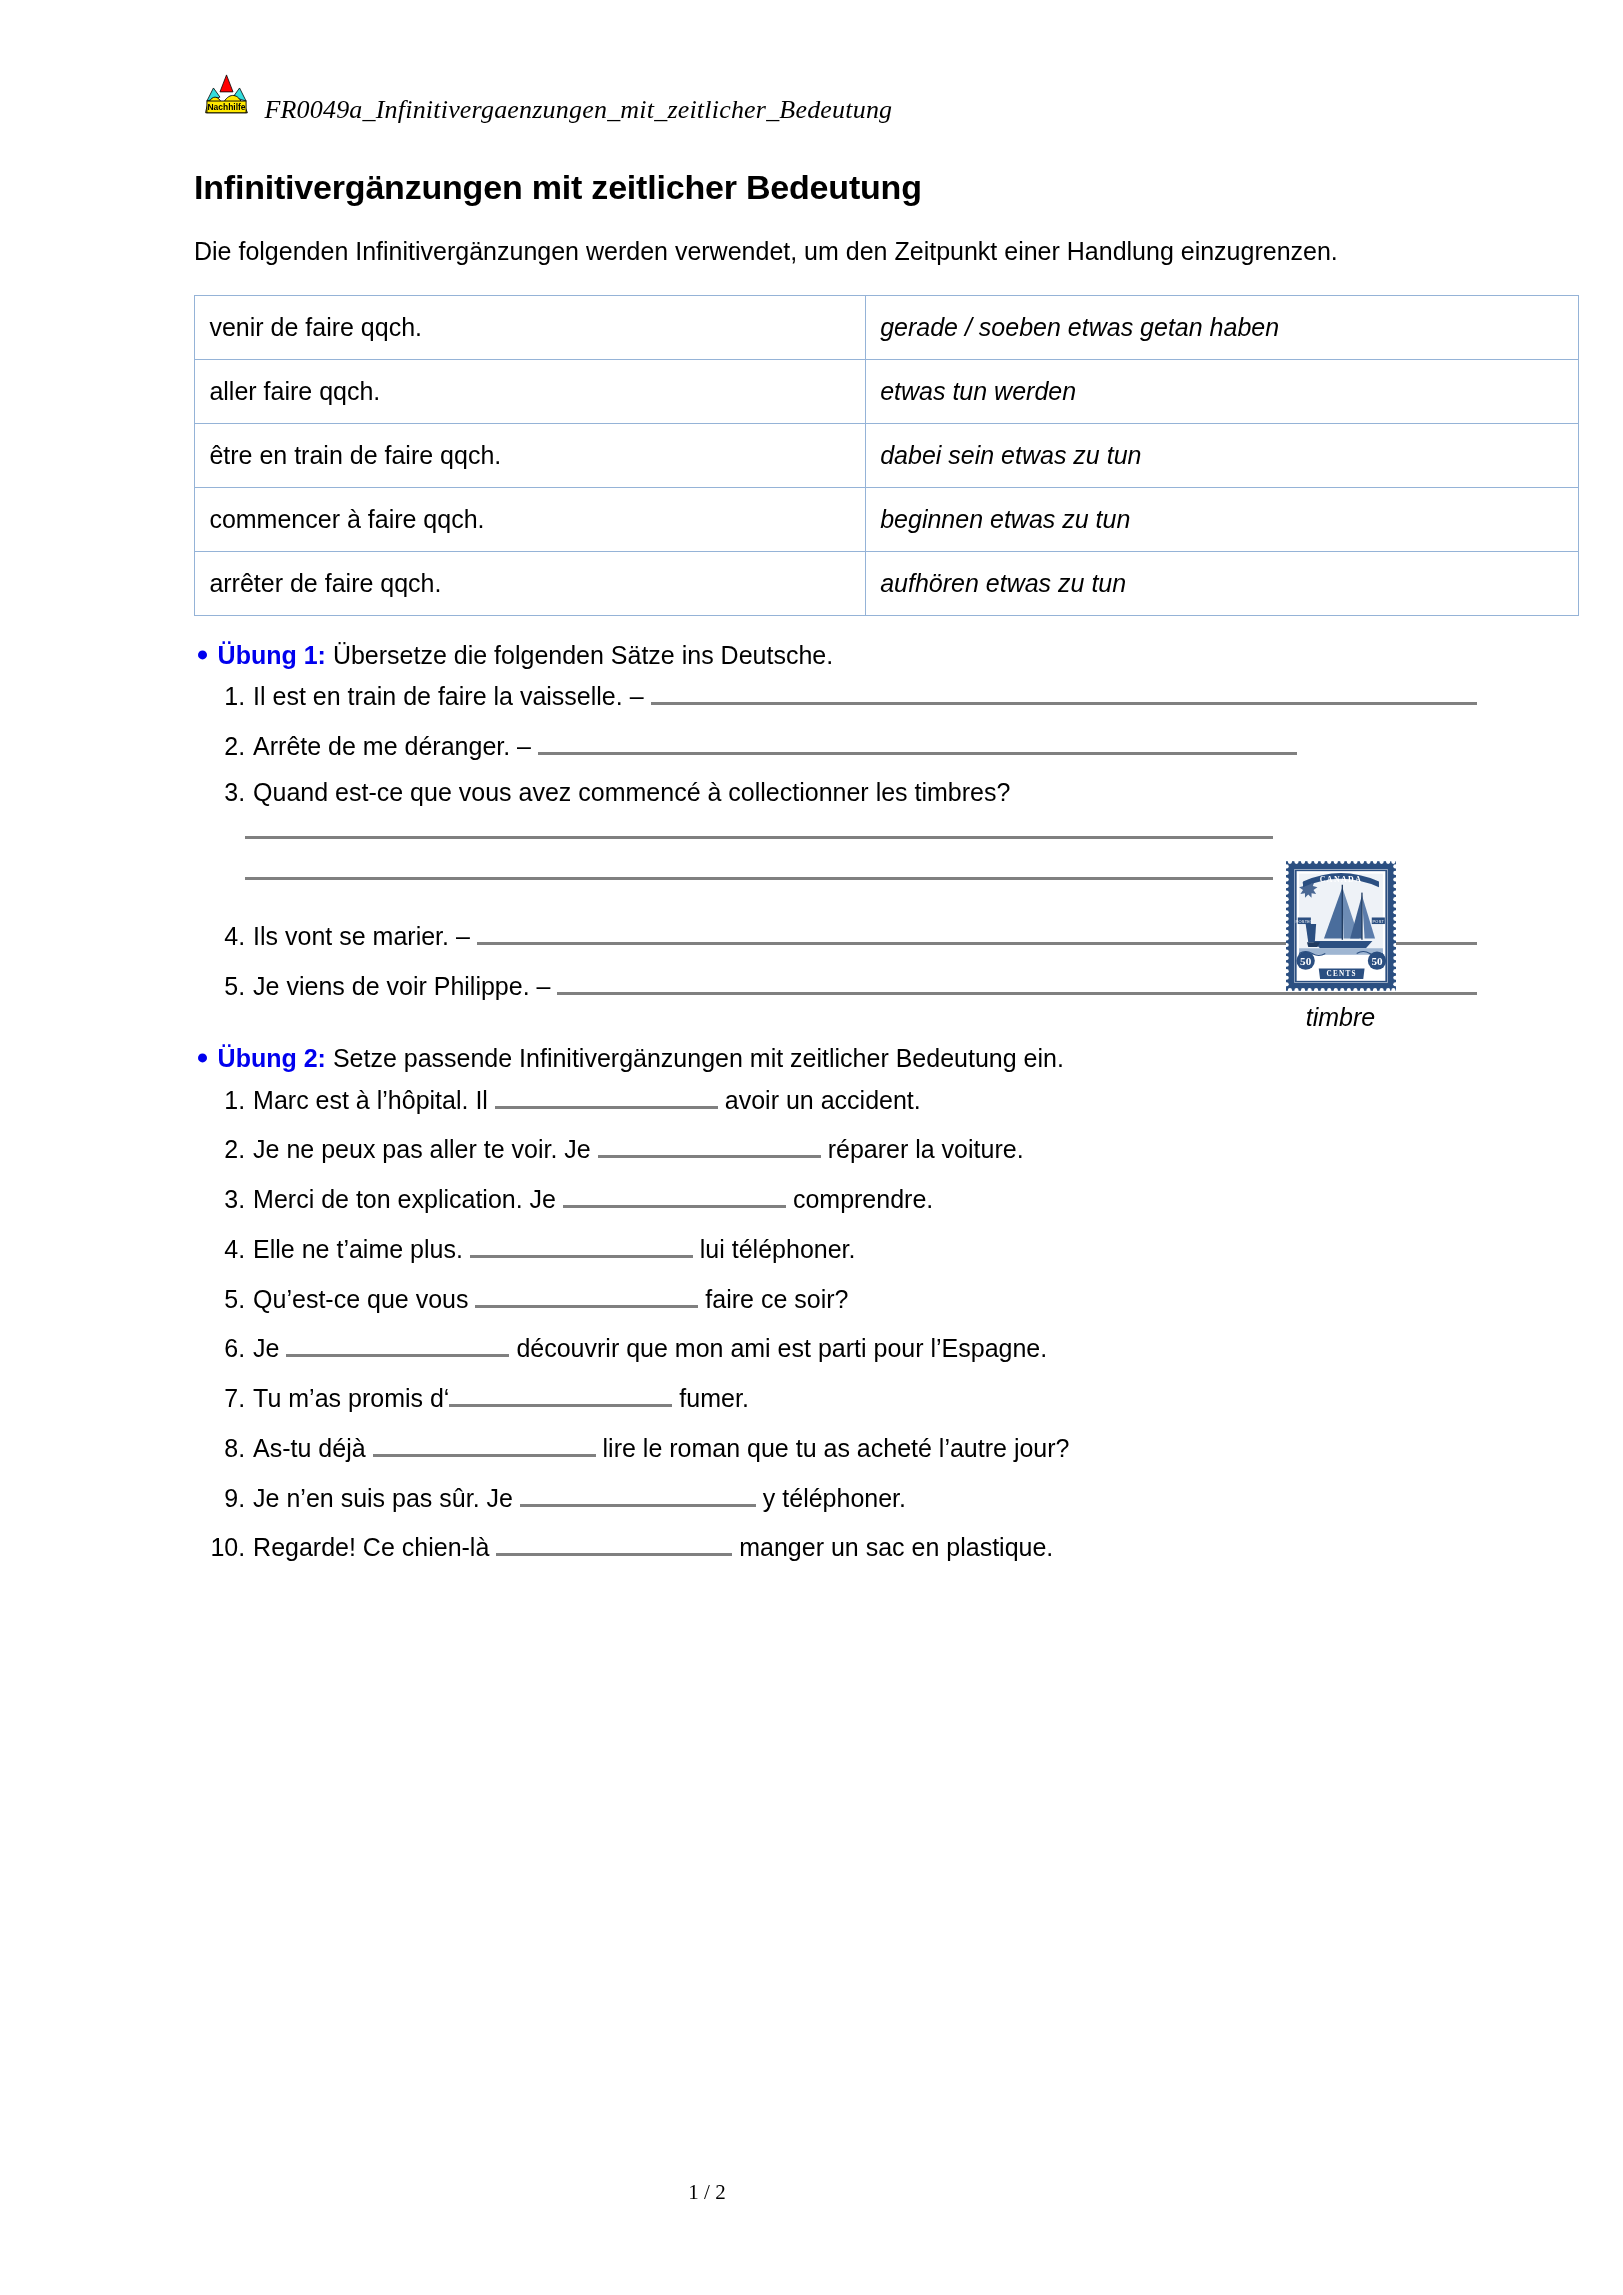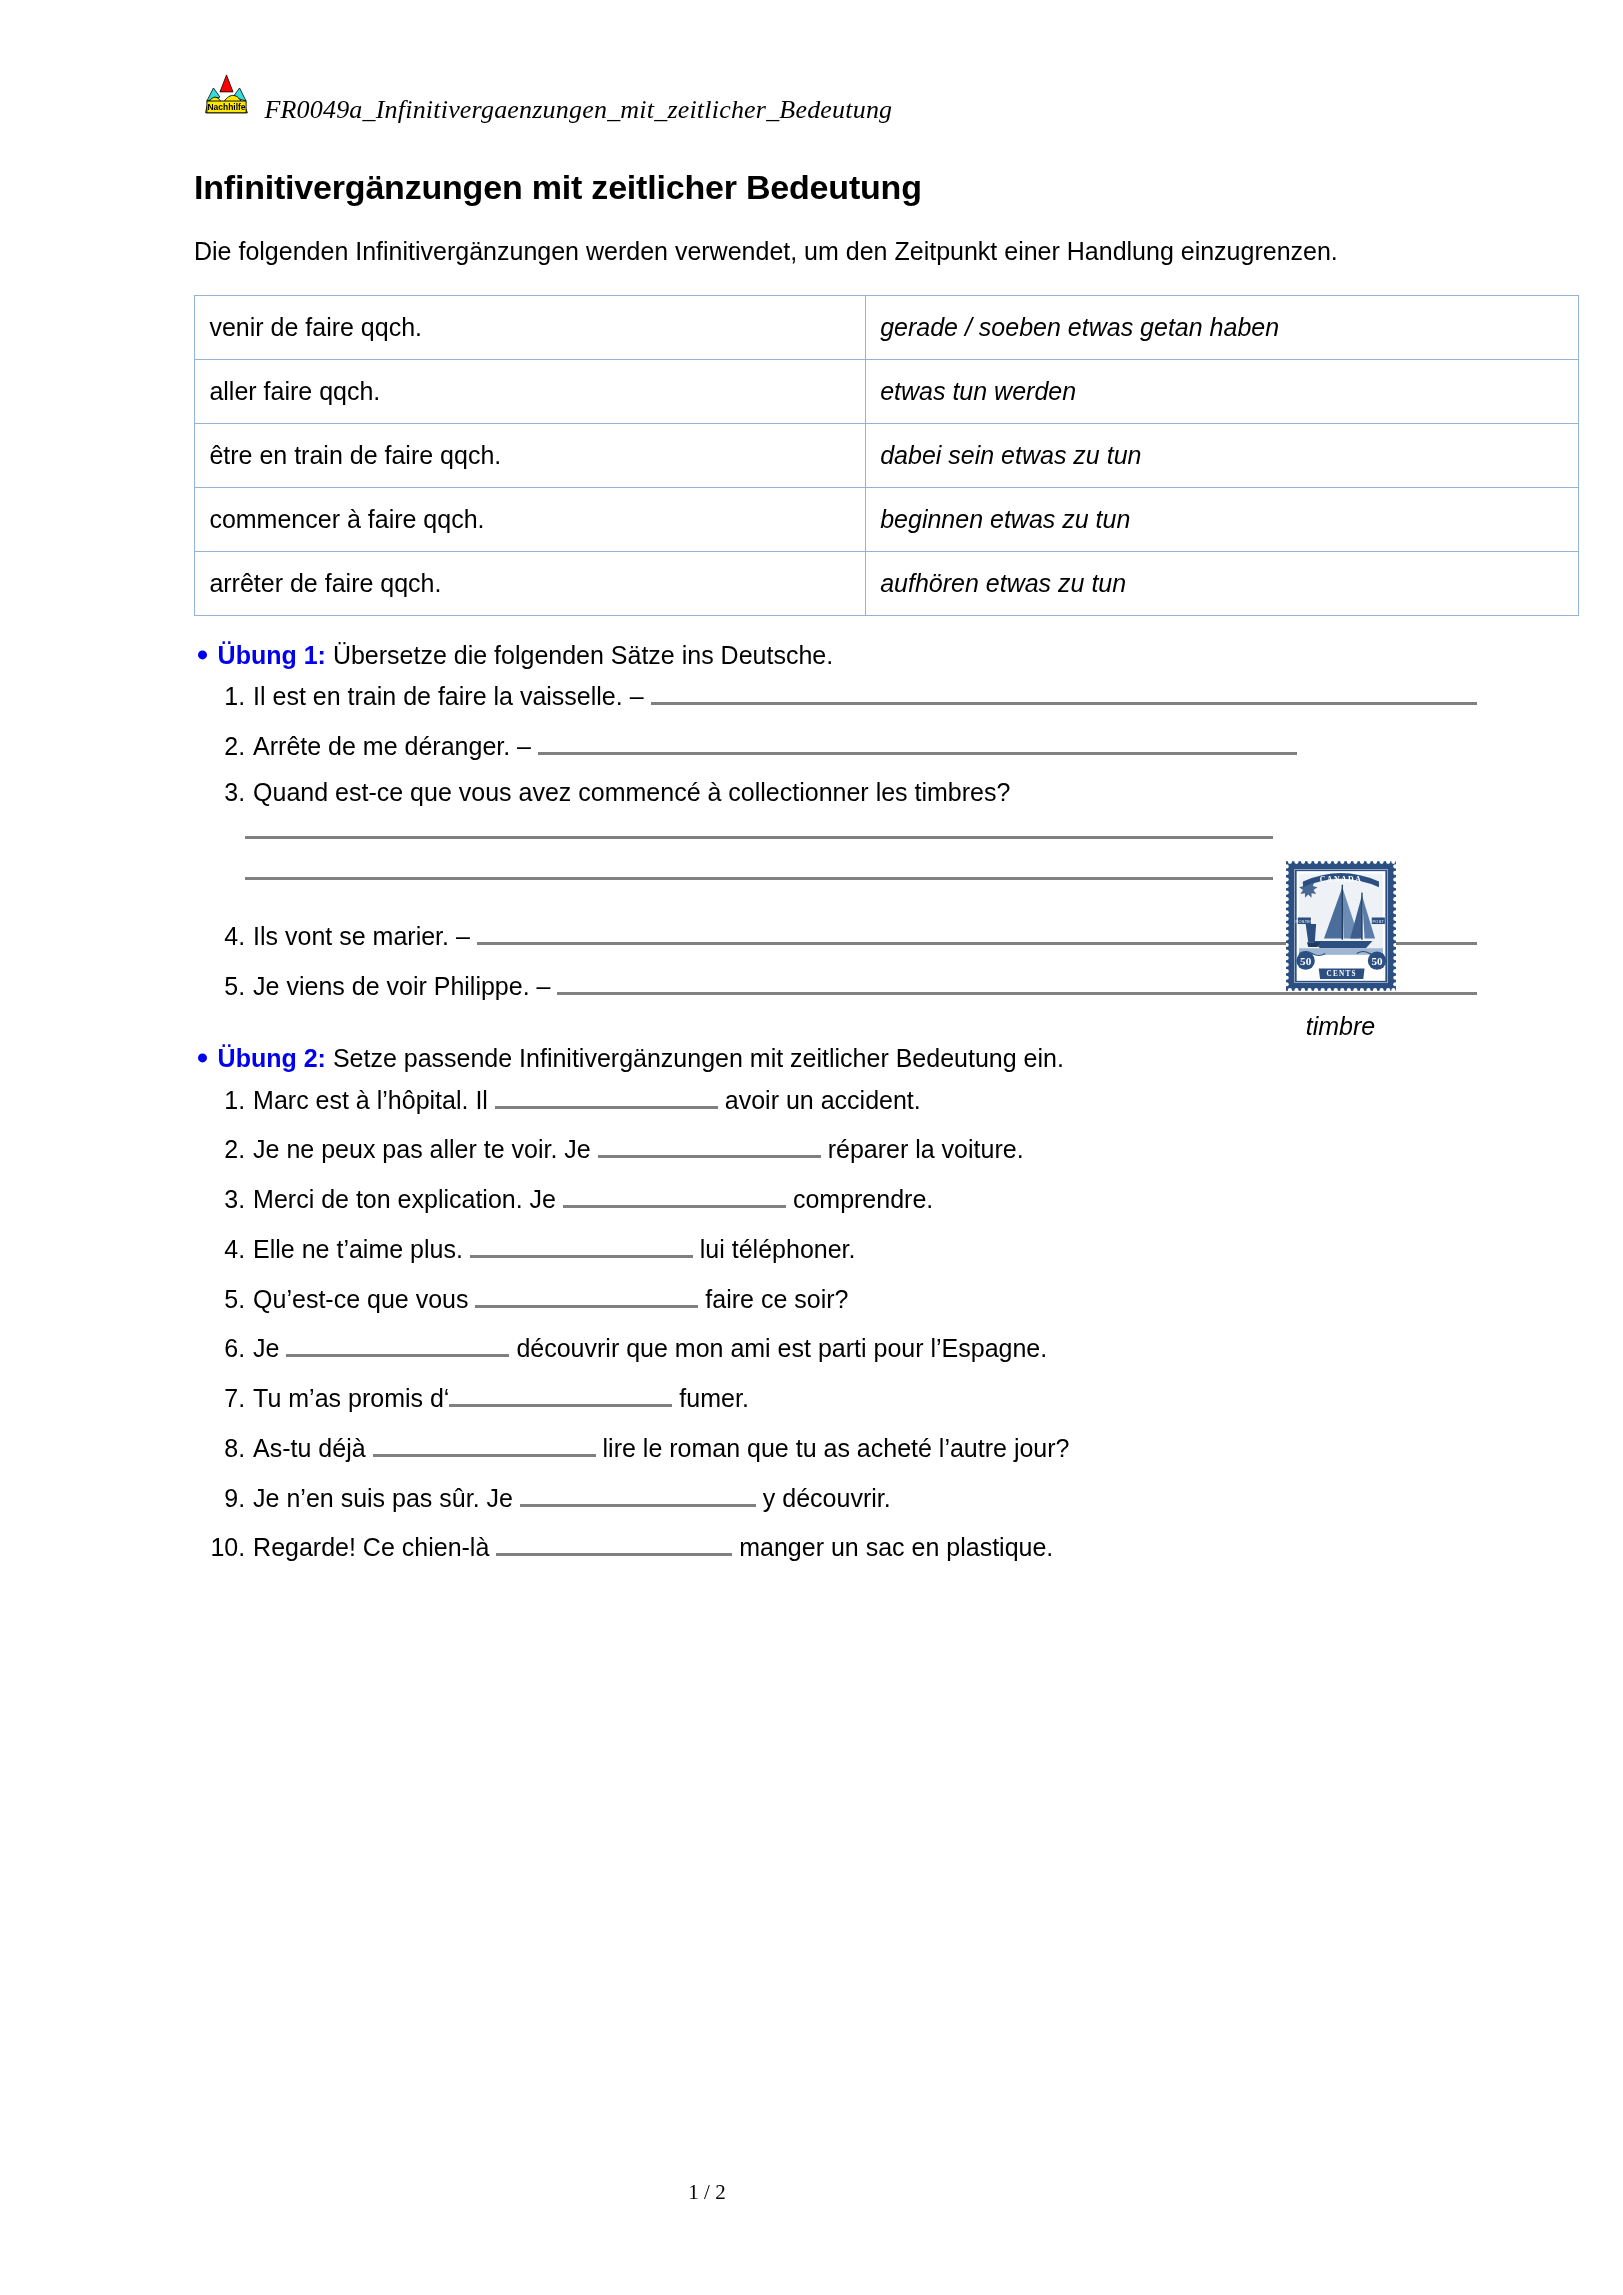--- a/index.html
+++ b/index.html
@@ -156,21 +156,21 @@
     position: absolute;
     left: 1275px;
     top: 861px;
     width: 131px;
     text-align: center;
   }
   .stamp-img { width: 110px; height: 130px; display: block; margin: 0 auto; }
   .stamp-caption {
     font-size: 25px;
     font-style: italic;
-    margin-top: 21px;
+    margin-top: 12px;
     text-align: center;
   }
 
   .spacer-1 { height: 26px; }
 
   
   .footer {
     position: absolute;
     left: 0;
     top: 2180px;
@@ -359,21 +359,21 @@
         <span class="blank w340"></span>
         <span class="seg"> lire le roman que tu as acheté l’autre jour?</span>
       </span>
     </div>
 
     <div class="ex-item">
       <span class="ex-num">9.</span>
       <span class="ex-body">
         <span class="seg">Je n’en suis pas sûr. Je </span>
         <span class="blank w360"></span>
-        <span class="seg"> y découvrir.</span>
+        <span class="seg"> y téléphoner.</span>
       </span>
     </div>
 
     <div class="ex-item">
       <span class="ex-num">10.</span>
       <span class="ex-body">
         <span class="seg">Regarde! Ce chien-là </span>
         <span class="blank w360"></span>
         <span class="seg"> manger un sac en plastique.</span>
       </span>

